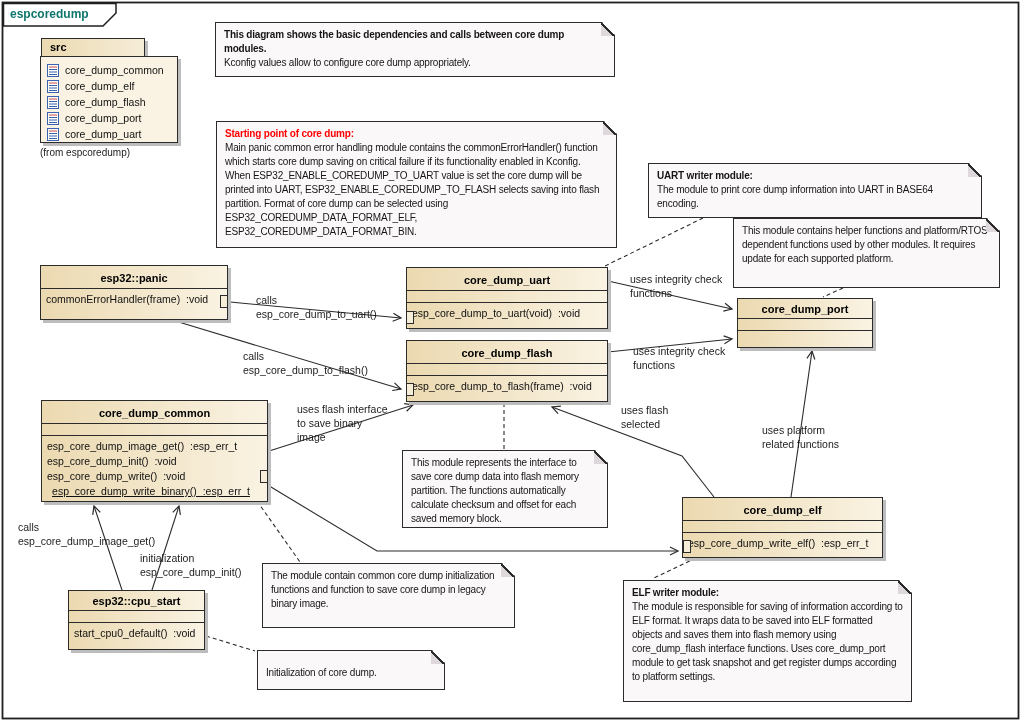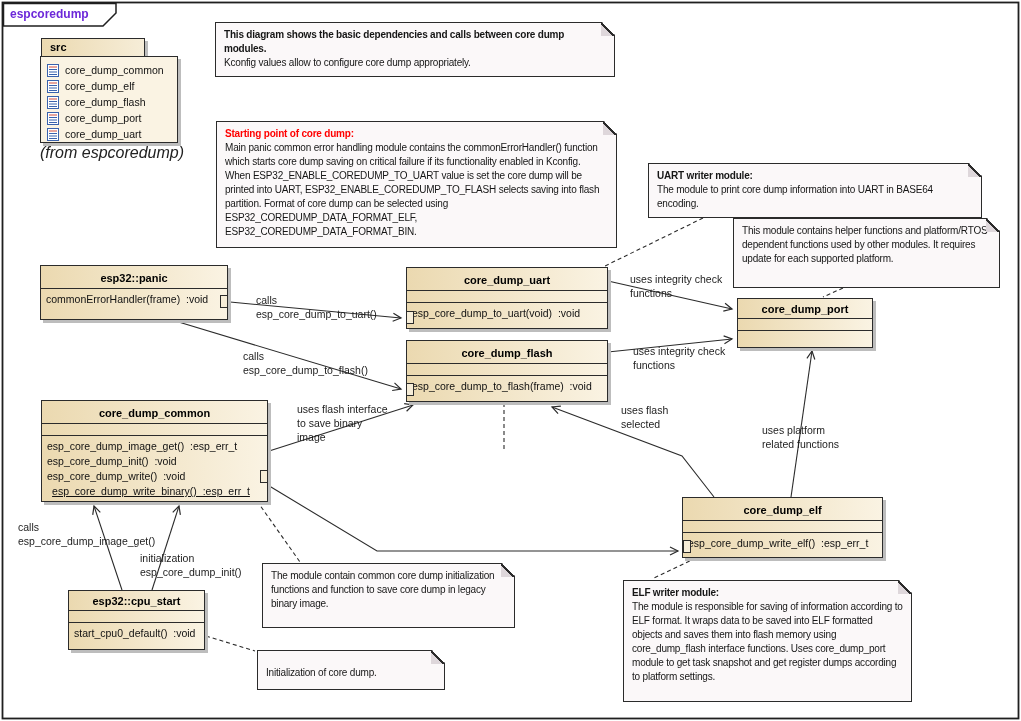--- a/index.html
+++ b/index.html
@@ -2,29 +2,29 @@
 <html><head>
 <meta charset="utf-8">
 <style>
   html,body{margin:0;padding:0;background:#fff;}
   .canvas{position:relative;width:1021px;height:721px;background:#ffffff;
     font-family:"Liberation Sans",sans-serif;overflow:hidden;}
   svg.edges{position:absolute;left:0;top:0;z-index:1;}
   .shape{position:absolute;z-index:2;}
   .lbl{position:absolute;z-index:3;font-size:10.5px;color:#1c1c1c;line-height:14px;white-space:nowrap;}
   
-  .frametab{position:absolute;left:10px;top:7px;z-index:3;font-weight:bold;font-size:12px;color:#6d28d9;}
+  .frametab{position:absolute;left:10px;top:7px;z-index:3;font-weight:bold;font-size:12px;color:#0f766e;}
   
   .pkgtab{left:41px;top:38px;width:104px;height:19px;border:1.5px solid #2b2b2b;
     background:linear-gradient(90deg,#EBD9B0,#F6EDD8);box-shadow:3px 3px 0 #bdbdbd;
     font-weight:bold;font-size:11px;padding:2px 0 0 8px;box-sizing:border-box;}
   .pkgbody{left:40px;top:56px;width:138px;height:87px;border:1.5px solid #2b2b2b;
     background:#FAF3E3;box-shadow:3px 3px 0 #bdbdbd;box-sizing:border-box;padding:5px 4px 0 6px;}
   .filerow{display:flex;align-items:center;gap:6px;height:16px;font-size:10.5px;color:#111;}
-  .fromlbl{left:40px;top:146px;width:138px;text-align:center;font-size:16px;font-style:italic;color:#222;}
+  .fromlbl{left:40px;top:146px;width:138px;font-size:10px;color:#222;}
   
   .cls{border:1.5px solid #2b2b2b;background:linear-gradient(90deg,#EBD9B0,#FAF3E3);
     box-shadow:3px 3px 0 #bdbdbd;box-sizing:border-box;}
   .cls .hd{font-weight:bold;font-size:11px;text-align:center;color:#000;
     border-bottom:1px solid #2b2b2b;padding:6px 4px 4px 4px;}
   .cls .sec{border-bottom:1px solid #2b2b2b;height:11px;}
   .cls .ops{padding:3px 12px 2px 5px;}
   .cls .op{font-size:10.5px;color:#111;line-height:15px;white-space:pre;}
   .cls .op.u{text-decoration:underline;text-align:center;}
   .anch{position:absolute;z-index:3;width:8px;height:13px;border:1px solid #2b2b2b;
@@ -153,20 +153,24 @@
     <div class="fold"></div>
     <div class="b">UART writer module:</div>
     <div>The module to print core dump information into UART in BASE64 encoding.</div>
   </div>
 
   <div class="shape note" style="left:733px;top:218px;width:267px;height:70px;">
     <div class="fold"></div>
     <div>This module contains helper functions and platform/RTOS dependent functions used by other modules. It requires update for each supported platform.</div>
   </div>
 
+  <div class="shape note" style="left:402px;top:450px;width:206px;height:78px;">
+    <div class="fold"></div>
+    <div>This module represents the interface to save core dump data into flash memory partition. The functions automatically calculate checksum and offset for each saved memory block.</div>
+  </div>
 
   <div class="shape note" style="left:262px;top:563px;width:253px;height:65px;">
     <div class="fold"></div>
     <div>The module contain common core dump initialization functions and function to save core dump in legacy binary image.</div>
   </div>
 
   <div class="shape note" style="left:257px;top:650px;width:188px;height:40px;padding-top:15px;">
     <div class="fold"></div>
     <div>Initialization of core dump.</div>
   </div>

